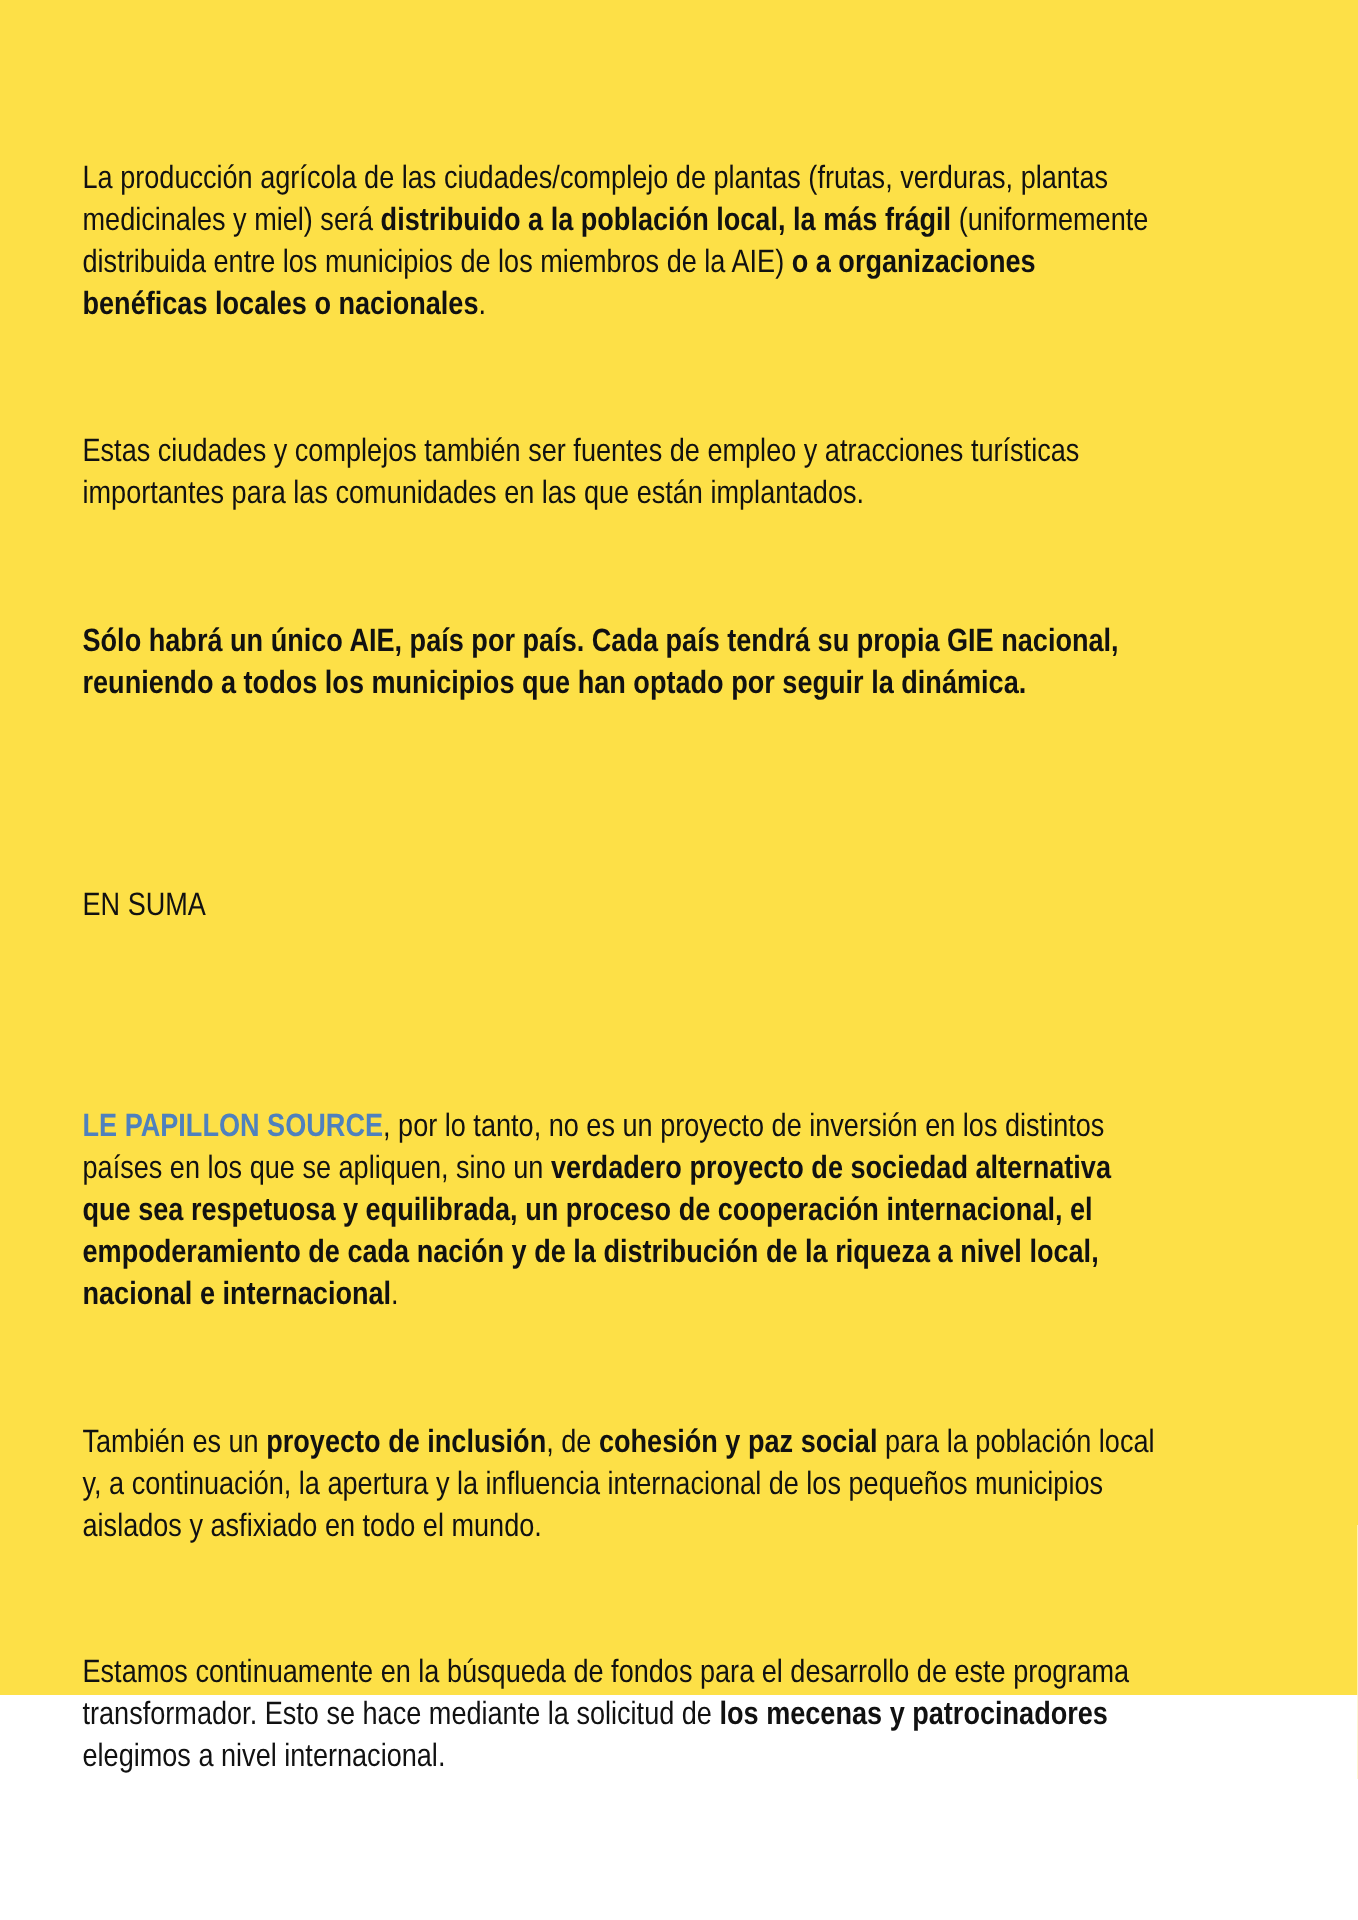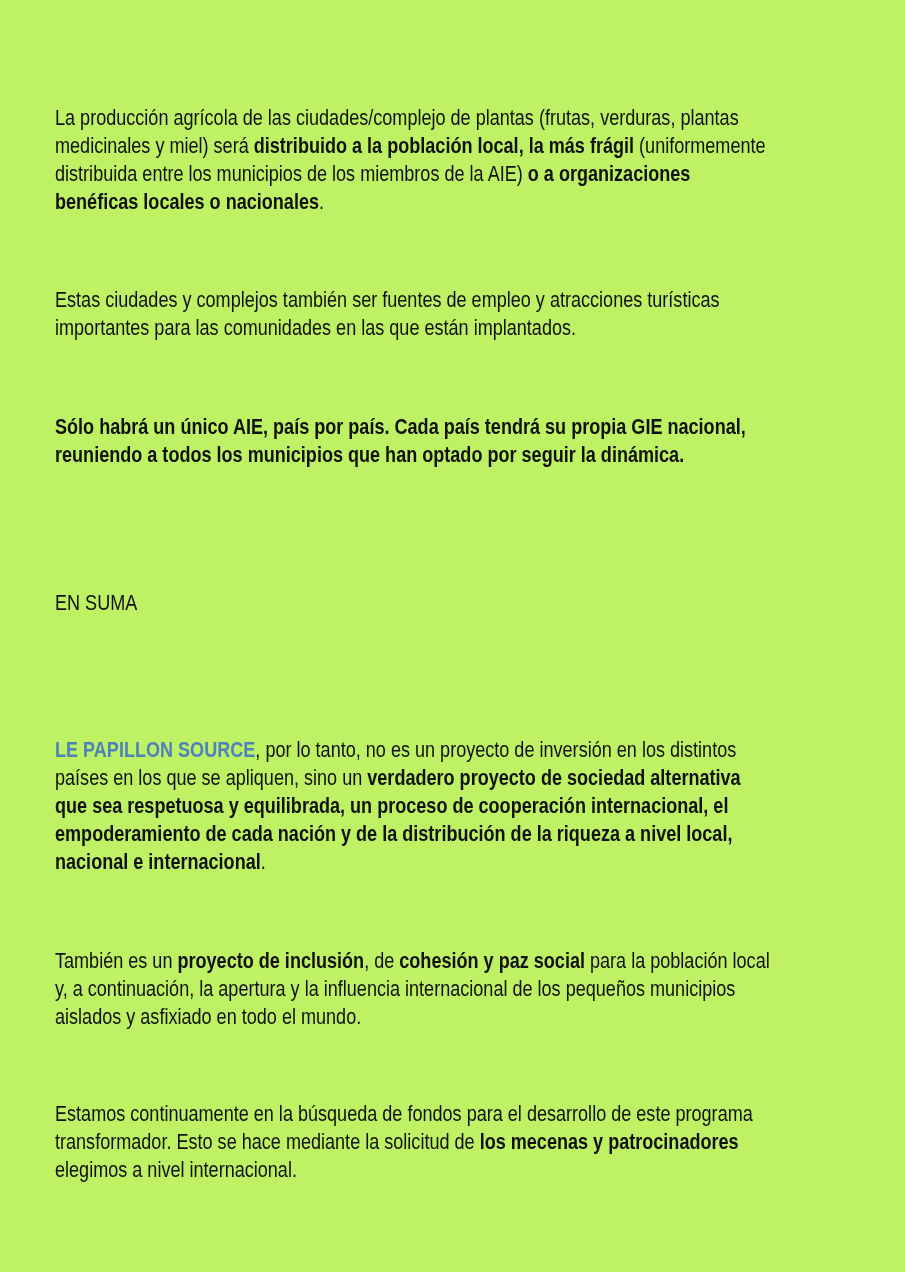--- a/index.html
+++ b/index.html
@@ -1,17 +1,17 @@
 <!DOCTYPE html>
 <html><head>
   <meta charset="utf-8">
   <style>
     html, body { margin: 0; padding: 0; background: #ffffff; }
     body { width: 905px; height: 1280px; position: relative; overflow: hidden; }
-    .page { position: absolute; left: 0; top: 0; width: 905px; height: 1272px; background: #bef264; }
+    .page { position: absolute; left: 0; top: 0; width: 905px; height: 1130px; background: #fde047; }
     .line {
       position: absolute;
       left: 55px;
       white-space: nowrap;
       font-family: "Liberation Sans", sans-serif;
       font-size: 21.5px;
       line-height: 28px;
       color: #111111;
       transform-origin: 0 0;
       transform: scaleX(0.84);

